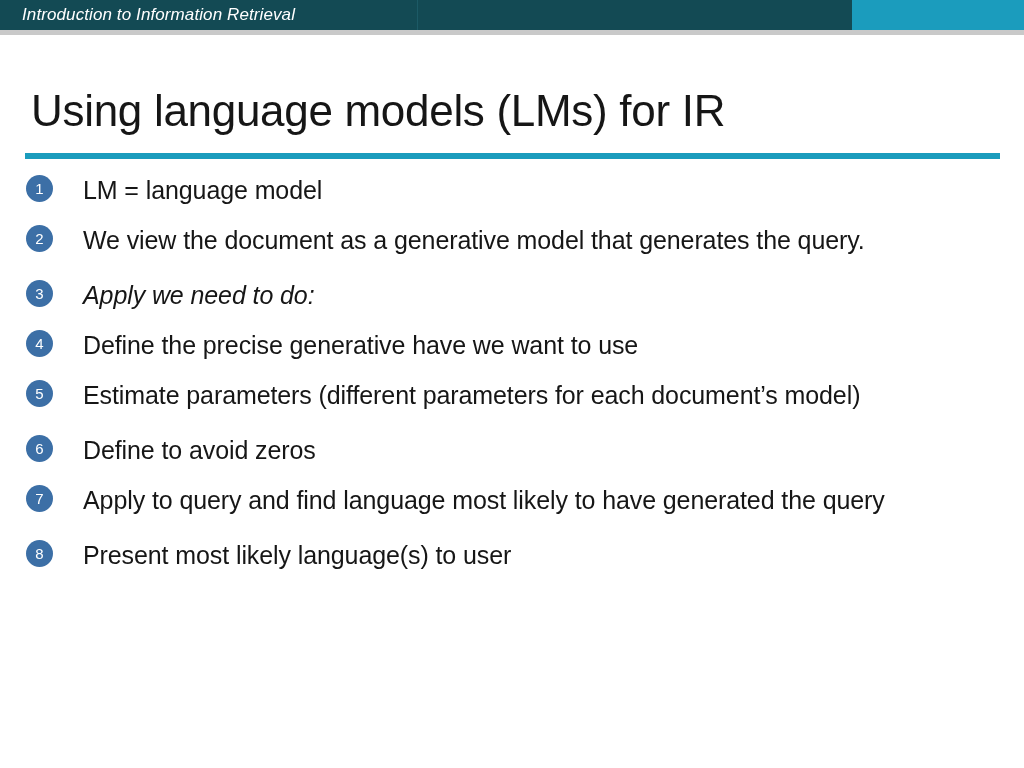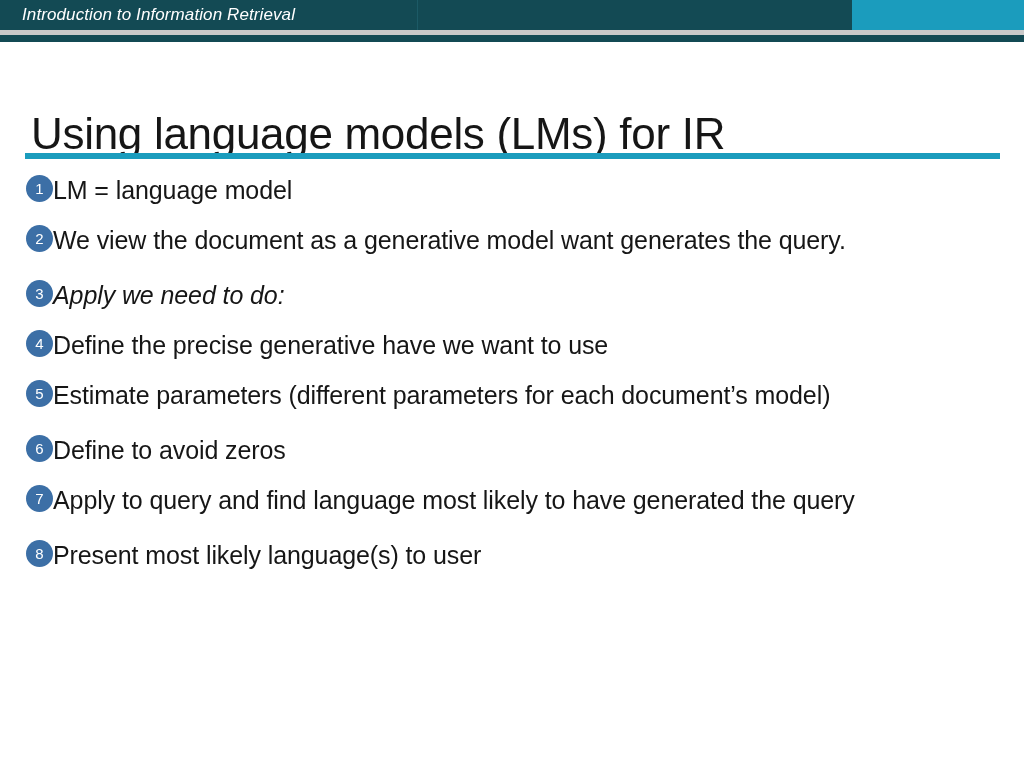--- a/index.html
+++ b/index.html
@@ -14,21 +14,21 @@
     overflow: hidden;
     position: relative;
   }
 
   
   #header-bar {
     position: absolute;
     top: 0;
     left: 0;
     width: 1024px;
-    height: 42px;
+    height: 30px;
     background: #134a54;
   }
   #header-accent {
     position: absolute;
     top: 0;
     right: 0;
     width: 172px;
     height: 30px;
     background: #1b9cbd;
   }
@@ -57,21 +57,21 @@
     font-size: 17px;
     line-height: 22px;
     color: #ffffff;
     letter-spacing: 0.1px;
     white-space: nowrap;
   }
 
   
   #slide-title {
     position: absolute;
-    top: 108px;
+    top: 85px;
     left: 31px;
     font-family: "Liberation Sans", sans-serif;
     font-size: 44px;
     line-height: 52px;
     color: #161616;
     font-weight: 400;
     letter-spacing: -0.3px;
     white-space: nowrap;
   }
   #title-rule {
@@ -105,20 +105,21 @@
     font-family: "Liberation Sans", sans-serif;
     font-size: 15px;
     line-height: 27px;
     text-align: center;
     margin-top: 5px;
     margin-right: 0px;
     user-select: none;
   }
   .bullet-text {
     flex: 1 1 auto;
+    margin-left: 30px;
     font-family: "Liberation Sans", sans-serif;
     font-size: 25px;
     line-height: 41px;
     color: #161616;
     letter-spacing: -0.1px;
     max-width: 905px;
   }
   .bullet-text.italic {
     font-style: italic;
   }
@@ -138,21 +139,21 @@
 <div id="slide-title">Using language models (LMs) for IR</div>
 <div id="title-rule"></div>
 
 <div id="bullet-list">
     <div class="bullet-row row-gap-md">
       <div class="bullet-marker" style="background: rgb(60, 111, 166);">1</div>
       <div class="bullet-text">LM = language model</div>
     </div>
     <div class="bullet-row row-gap-lg">
       <div class="bullet-marker" style="background: rgb(60, 111, 166);">2</div>
-      <div class="bullet-text">We view the document as a generative model want generates the query.</div>
+      <div class="bullet-text">We view the document as a generative model that generates the query.</div>
     </div>
     <div class="bullet-row row-gap-md">
       <div class="bullet-marker" style="background: rgb(60, 111, 166);">3</div>
       <div class="bullet-text italic">Apply we need to do:</div>
     </div>
     <div class="bullet-row row-gap-md">
       <div class="bullet-marker" style="background: rgb(60, 111, 166);">4</div>
       <div class="bullet-text">Define the precise generative have we want to use</div>
     </div>
     <div class="bullet-row row-gap-lg">

